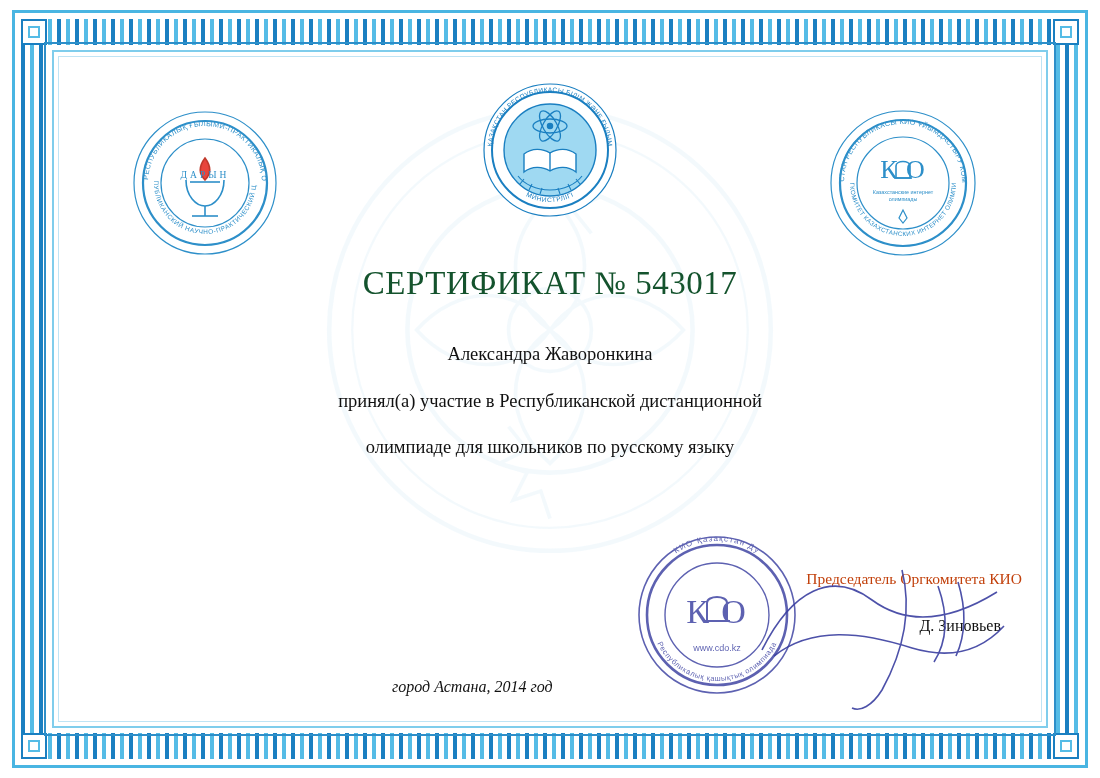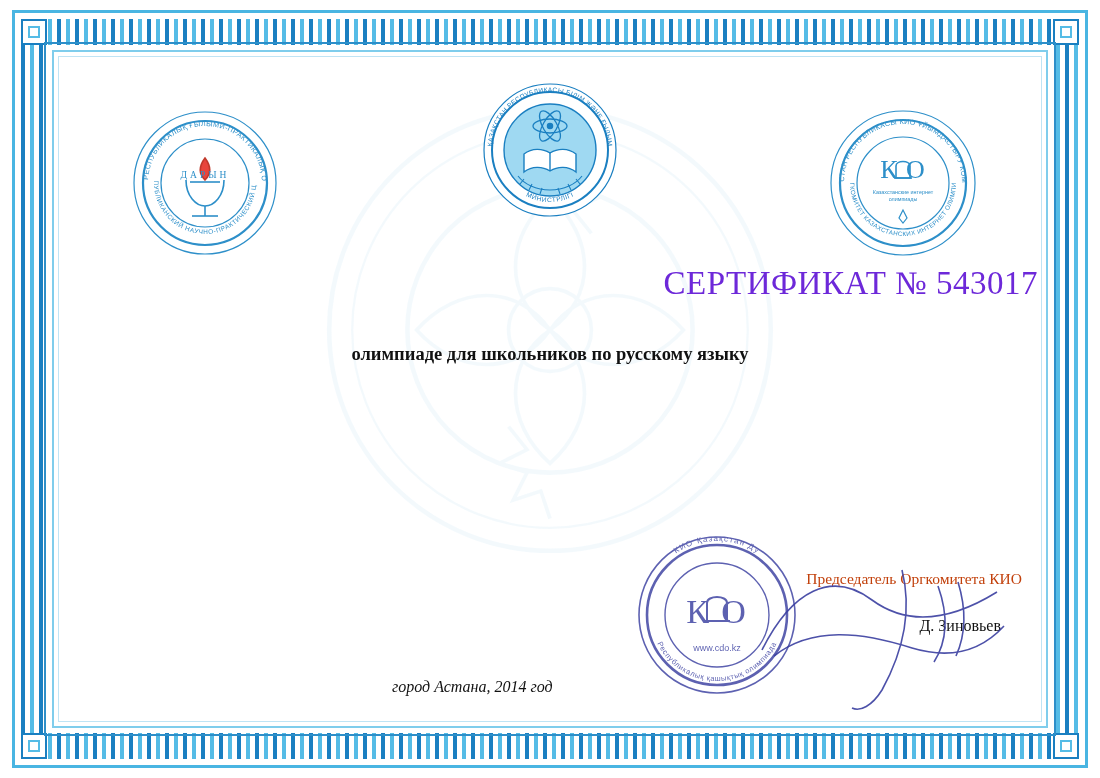--- a/index.html
+++ b/index.html
@@ -115,44 +115,44 @@
     position: absolute;
   }
   .seal-daryn  { left: 68px;  top: 48px;  }
   .seal-minedu { left: 50%; top: 20px; transform: translateX(-50%); }
   .seal-kio    { right: 60px; top: 48px;  }
 
   .title {
     position: absolute;
     top: 205px;
     left: 0; right: 0;
-    text-align: right;
+    text-align: center;
     font-size: 33px;
     letter-spacing: 0.5px;
-    color: #6d28d9;
+    color: #14532d;
     font-family: "Liberation Serif", serif;
   }
 
   .body-lines {
     position: absolute;
     top: 285px;
     left: 0; right: 0;
     text-align: center;
     color: #111111;
   }
   .body-lines .ln {
     font-size: 18.5px;
     line-height: 1.0;
     margin-bottom: 28px;
     white-space: nowrap;
   }
   .ln-1 { font-size: 18.5px; }
   .ln-2 { font-size: 18.5px; }
   .ln-3 { font-size: 18.5px; }
-  .ln-4 { font-size: 18.5px; font-weight: bold; }
+  .ln-4 { font-size: 18.5px; }
   .result {
     position: absolute;
     top: 490px;
     left: 0;
     width: 660px;
     text-align: center;
     font-size: 15.5px;
     color: #111111;
   }
 
@@ -310,20 +310,22 @@
       <text x="75" y="86" text-anchor="middle" font-family="'Liberation Sans',sans-serif" font-size="5.4" fill="#2d8fc9">Казахстанские интернет</text>
       <text x="75" y="93" text-anchor="middle" font-family="'Liberation Sans',sans-serif" font-size="5.4" fill="#2d8fc9">олимпиады</text>
       <g stroke="#2d8fc9" fill="none" stroke-width="1.2">
         <path d="M75 102 l-4 8 l4 5 l4 -5 Z"></path>
       </g>
     </svg>
 
     <div class="title">СЕРТИФИКАТ № 543017</div>
 
     <div class="body-lines">
+      <div class="ln ln-2">Александра Жаворонкина</div>
+      <div class="ln ln-3">принял(а) участие в Республиканской дистанционной</div>
       <div class="ln ln-4">олимпиаде для школьников по русскому языку</div>
     </div>
 
 
     <div class="chairman">Председатель Оргкомитета КИО</div>
     <div class="signer">Д. Зиновьев</div>
 
     <div class="place-date">город Астана, 2014 год</div>
 
     <svg class="stamp" width="180" height="180" viewBox="0 0 180 180">

